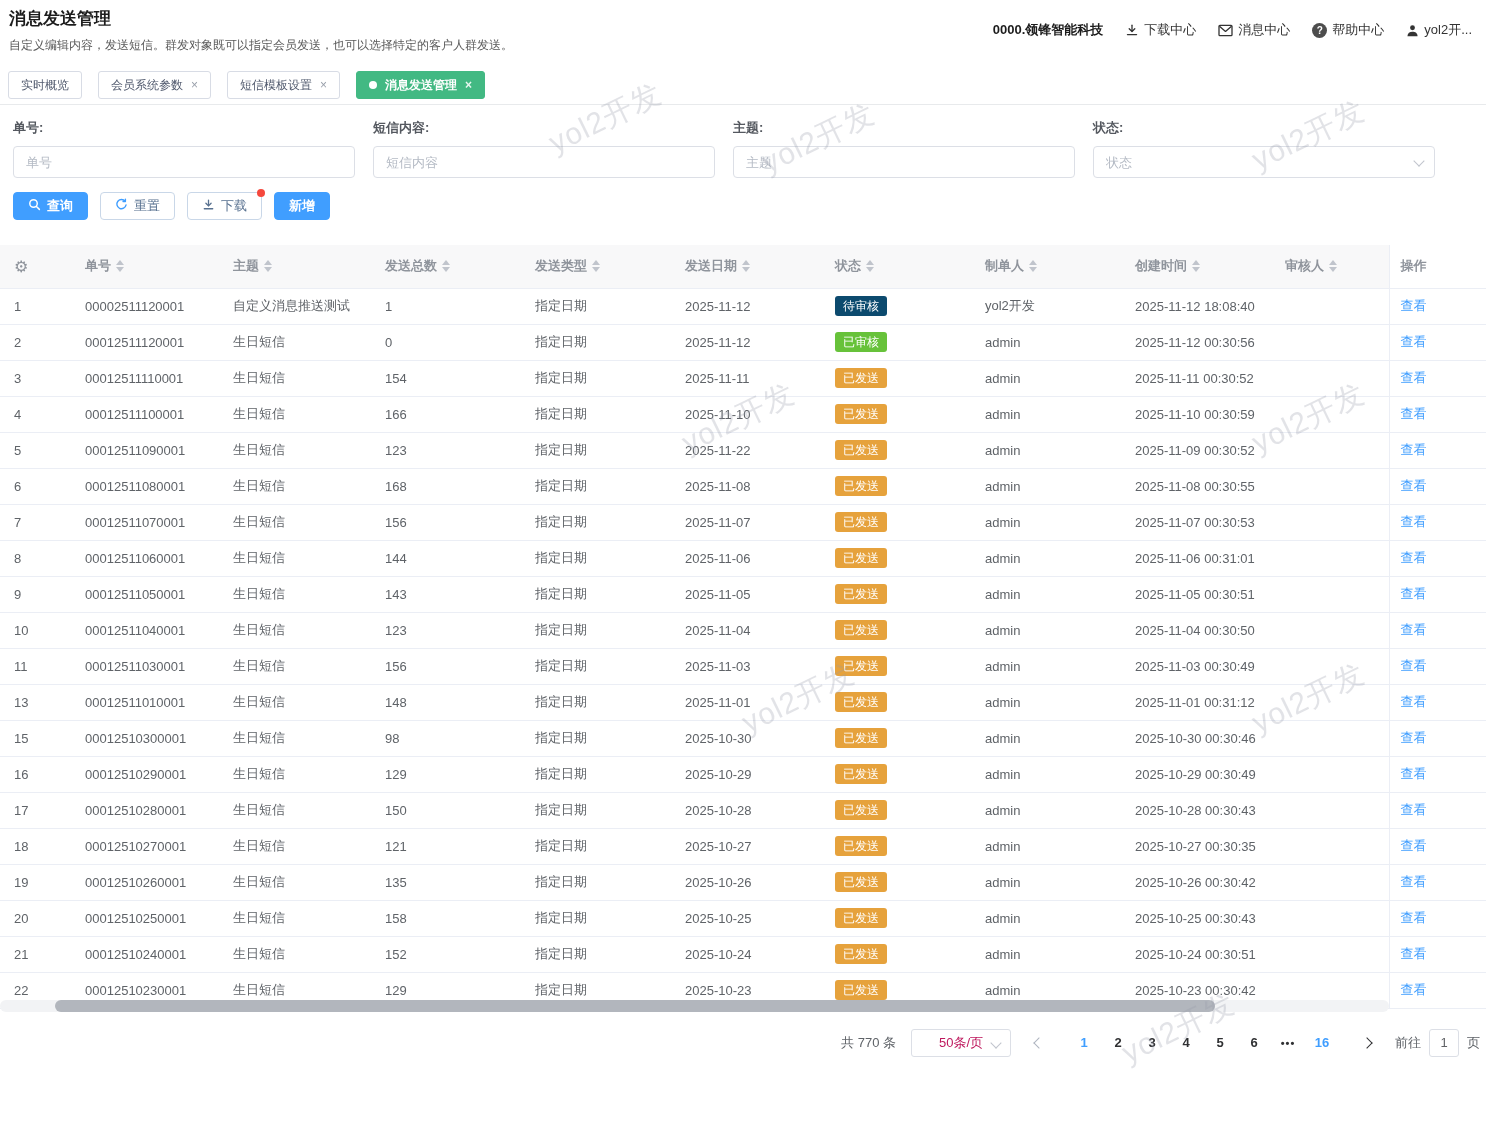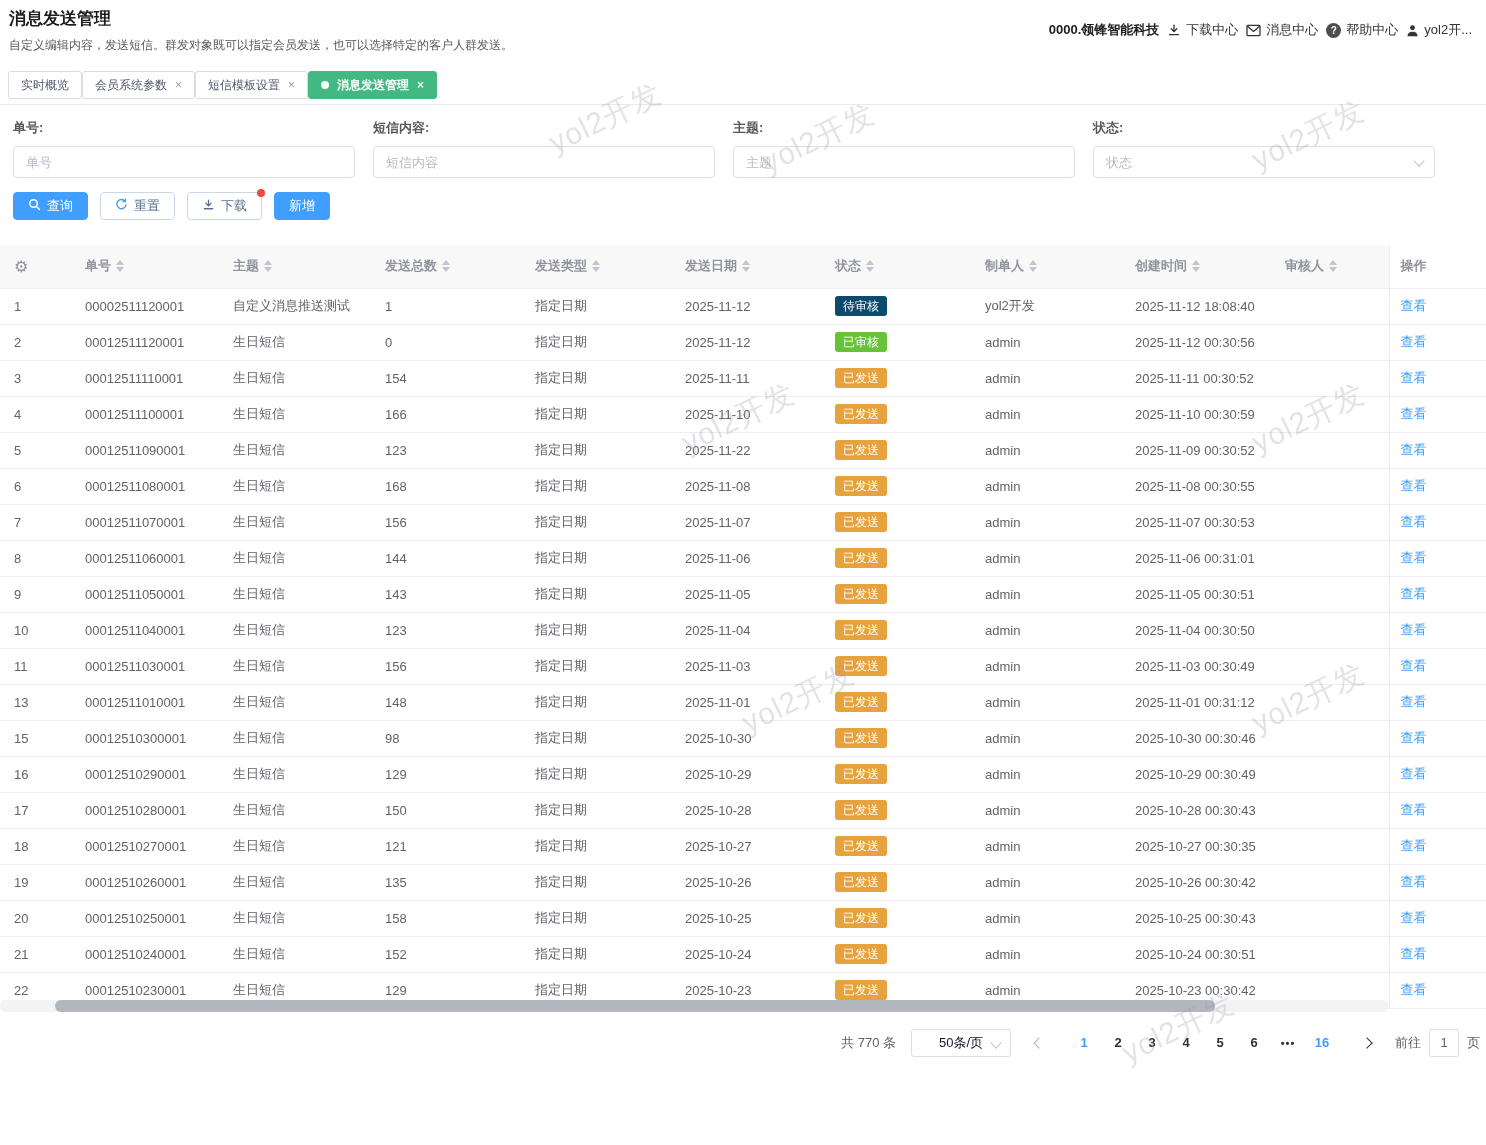--- a/index.html
+++ b/index.html
@@ -8,44 +8,44 @@
     font-family: "Liberation Sans", "DejaVu Sans", sans-serif;
     background:#fff; color:#303133; overflow:hidden; position:relative;
   }
   
   .wm-layer { position:absolute; inset:0; pointer-events:none; z-index:50; overflow:hidden; }
   .wm { position:absolute; font-size:30px; color:rgba(150,156,168,0.28); transform:rotate(-26deg); white-space:nowrap; letter-spacing:1px; }
   
   .topbar { display:flex; justify-content:space-between; align-items:flex-start; padding:7px 14px 0 9px; height:62px; }
   .page-title { font-size:17px; font-weight:bold; color:#1c1c1c; }
   .page-sub { font-size:12px; color:#5a5a5a; margin-top:7px; }
-  .top-links { display:flex; align-items:center; gap:8px; margin-top:14px; font-size:13px; color:#333; }
+  .top-links { display:flex; align-items:center; gap:22px; margin-top:14px; font-size:13px; color:#333; }
   .tenant { font-weight:bold; color:#1c1c1c; }
   .top-link { display:inline-flex; align-items:center; gap:5px; cursor:pointer; color:#333; }
   .top-link svg { display:block; }
   .help-badge { width:15px; height:15px; border-radius:50%; background:#4d4d4d; color:#fff; font-size:10px; font-weight:bold; display:inline-flex; align-items:center; justify-content:center; }
   
-  .tabstrip { display:flex; gap:0; padding:9px 8px 5px 8px; border-bottom:1px solid #e8eaec; }
+  .tabstrip { display:flex; gap:16px; padding:9px 8px 5px 8px; border-bottom:1px solid #e8eaec; }
   .tab { display:inline-flex; align-items:center; gap:8px; height:28px; padding:0 12px; border:1px solid #d8dce5; border-radius:3px; background:#fff; font-size:12px; color:#515a6e; cursor:pointer; }
   .tab .close { font-size:12px; color:#9aa0ab; line-height:1; }
   .tab.active { background:#42b983; border-color:#42b983; color:#fff; font-weight:bold; }
   .tab.active .close { color:#e8f7f0; }
   .tab .dot { width:8px; height:8px; border-radius:50%; background:#fff; }
   
   .filters { display:flex; gap:18px; padding:14px 13px 0 13px; }
   .field { width:342px; }
   .field label { display:block; font-size:13px; font-weight:bold; color:#54585f; margin-bottom:9px; }
   .input-wrap { position:relative; }
   .field input { width:100%; height:32px; border:1px solid #dcdfe6; border-radius:4px; padding:0 12px; font-size:13px; color:#606266; outline:none; font-family:inherit; }
   .field input::placeholder { color:#b4bac4; }
   .chev { position:absolute; right:12px; top:11px; width:8px; height:8px; border-right:1.5px solid #c0c4cc; border-bottom:1.5px solid #c0c4cc; transform:rotate(45deg); }
   
   .toolbar { display:flex; gap:12px; margin:14px 0 0 13px; }
   .btn { position:relative; display:inline-flex; align-items:center; justify-content:center; gap:6px; height:28px; padding:0 14px; border-radius:4px; font-size:13px; cursor:pointer; border:1px solid transparent; font-family:inherit; }
-  .btn-primary { background:#409eff; border-color:#409eff; color:#fff; font-weight:normal; }
+  .btn-primary { background:#409eff; border-color:#409eff; color:#fff; font-weight:bold; }
   .btn-plain { background:#fff; border-color:#c9d7e8; color:#57708f; }
   .btn-plain .ic-blue { color:#409eff; }
   .badge-dot { position:absolute; top:-4px; right:-4px; width:8px; height:8px; border-radius:50%; background:#f5483d; }
   
   .table-wrap { position:relative; margin-top:25px; width:1486px; }
   table { border-collapse:collapse; table-layout:fixed; width:1486px; }
   thead th { height:43px; background:#f8f8f9; color:#8f949c; font-size:13px; font-weight:bold; text-align:left; padding:0 0 0 15px; border-bottom:1px solid #ebeef5; }
   thead th .th-inner { display:inline-flex; align-items:center; gap:5px; }
   tbody td { height:36px; font-size:13px; color:#5f6368; text-align:left; padding:0 0 0 15px; border-bottom:1px solid #ebeef5; white-space:nowrap; overflow:hidden; }
   th.col-index, td.col-index { padding-left:14px; }
@@ -54,21 +54,21 @@
   .caret { display:inline-flex; flex-direction:column; gap:2px; }
   .caret i { width:0; height:0; border-left:4px solid transparent; border-right:4px solid transparent; display:block; }
   .caret .up { border-bottom:5px solid #c0c4cc; }
   .caret .dn { border-top:5px solid #c0c4cc; }
   .tag { display:inline-block; padding:3px 8px; border-radius:3px; font-size:12px; color:#fff; line-height:1.2; }
   .link { color:#409eff; cursor:pointer; }
   .hscroll { position:absolute; left:0; bottom:-3px; width:1389px; height:12px; background:#f2f3f5; border-radius:6px; z-index:20; }
   .hscroll .thumb { position:absolute; left:55px; top:0; width:1160px; height:12px; background:#b2b6bd; border-radius:6px; cursor:pointer; }
   
   .pagination { display:flex; justify-content:flex-end; align-items:center; gap:15px; padding:20px 6px 0 8px; font-size:13px; color:#5f6368; }
-  .pagesize { position:relative; width:100px; height:28px; border:1px solid #dcdfe6; border-radius:3px; display:flex; align-items:center; justify-content:center; color:#0f172a; cursor:pointer; }
+  .pagesize { position:relative; width:100px; height:28px; border:1px solid #dcdfe6; border-radius:3px; display:flex; align-items:center; justify-content:center; color:#be185d; cursor:pointer; }
   .pagesize .chev { top:9px; right:10px; }
   .pager { display:flex; align-items:center; }
   .pg-item { min-width:30px; text-align:center; font-weight:bold; color:#303133; margin:0 2px; cursor:pointer; }
   .pg-item.active, .pg-item.blue { color:#409eff; }
   .pg-item.ellipsis { font-weight:bold; color:#303133; letter-spacing:1px; }
   .pg-arrow { width:26px; display:flex; justify-content:center; cursor:pointer; }
   .pg-arrow span { width:8px; height:8px; border-right:1.6px solid; border-bottom:1.6px solid; display:block; }
   .pg-arrow.prev span { transform:rotate(135deg); color:#aeb4bf; }
   .pg-arrow.next span { transform:rotate(-45deg); color:#303133; }
   .goto { display:flex; align-items:center; gap:8px; }

